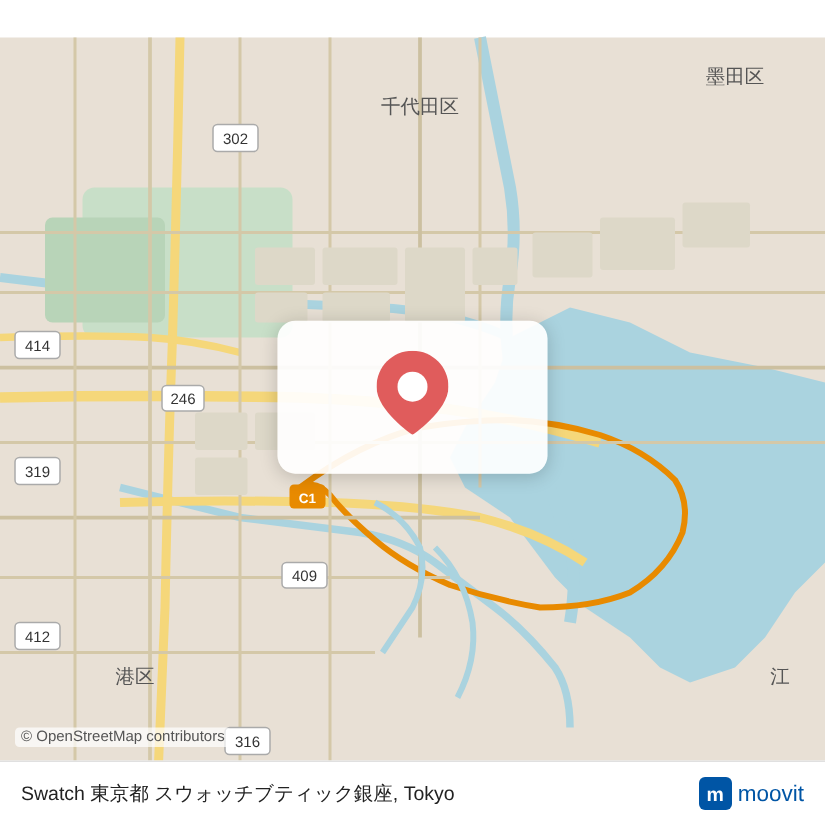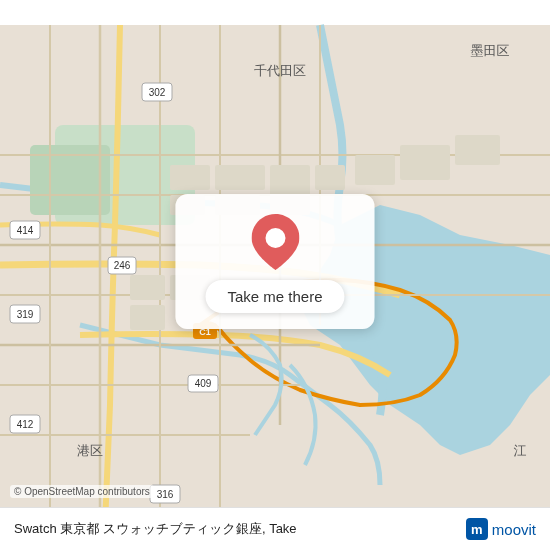--- a/index.html
+++ b/index.html
@@ -215,32 +215,31 @@
   </svg>
 
   
   <div id="overlay-card">
 
     <svg class="pin-icon" viewBox="0 0 48 56" xmlns="http://www.w3.org/2000/svg">
       <path d="M24 0 C10.7 0 0 10.7 0 24 C0 40 24 56 24 56 C24 56 48 40 48 24 C48 10.7 37.3 0 24 0Z" fill="#e05c5c"></path>
       <circle cx="24" cy="24" r="10" fill="white"></circle>
     </svg>
 
-    <button id="take-me-there-btn">Take me there</button>
   </div>
 
   
   <div id="attribution">
     <span>© OpenStreetMap contributors</span>
   </div>
 
   
   <div id="bottom-bar">
     <div id="location-info">
-      <span id="location-name">Swatch 東京都 スウォッチブティック銀座, Take</span>
+      <span id="location-name">Swatch 東京都 スウォッチブティック銀座, Tokyo</span>
     </div>
     <div class="moovit-logo">
       <div class="moovit-m">
         <span>m</span>
       </div>
       <span class="moovit-text">moovit</span>
     </div>
   </div>
 </div>
 

